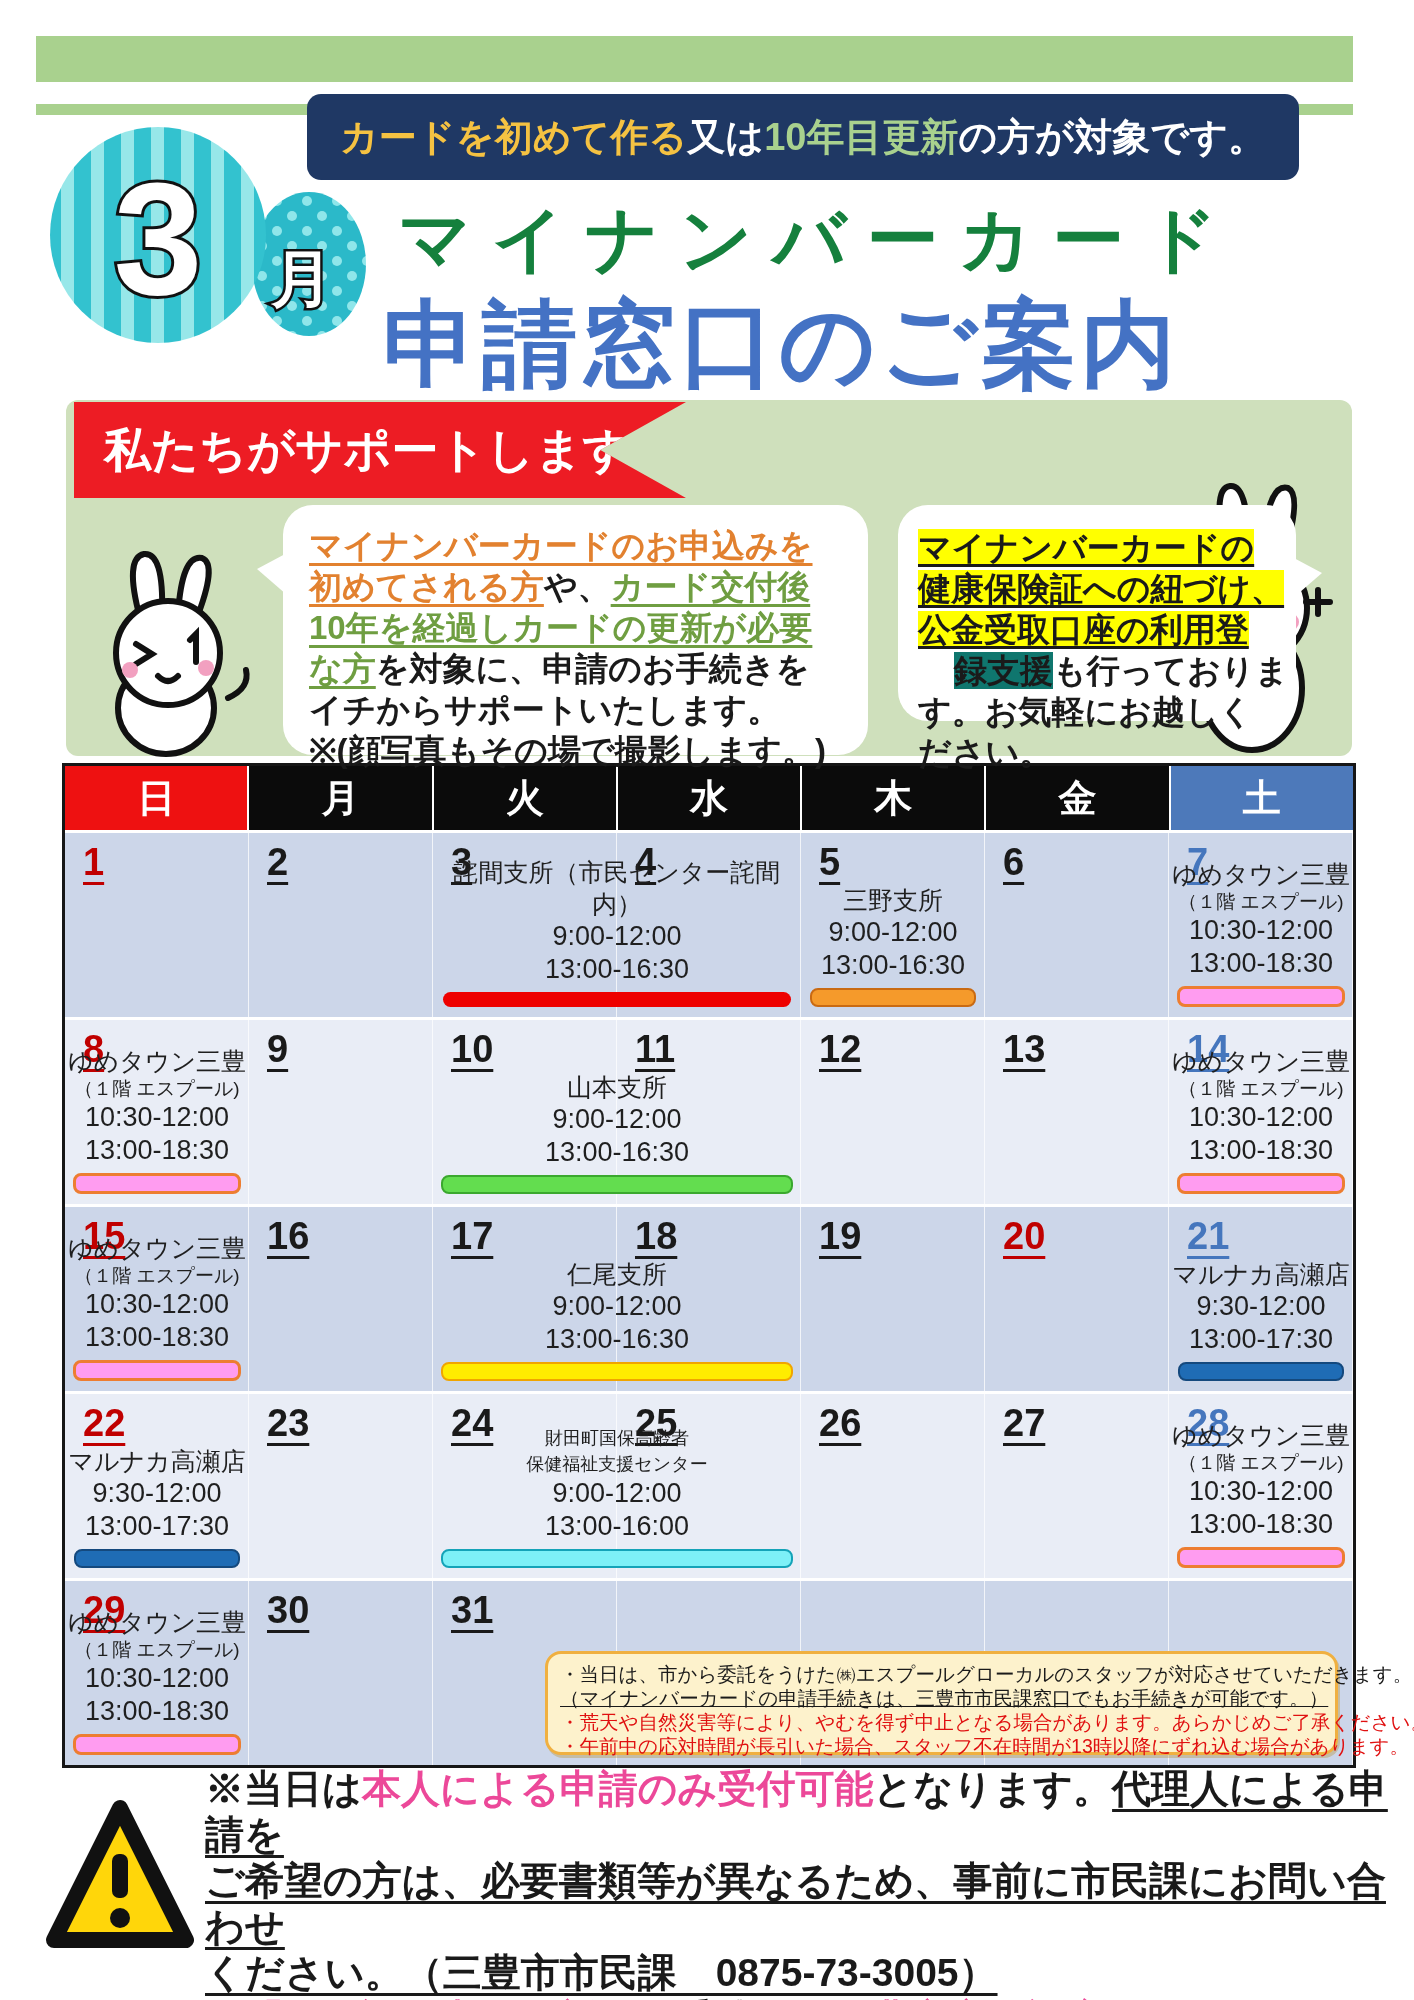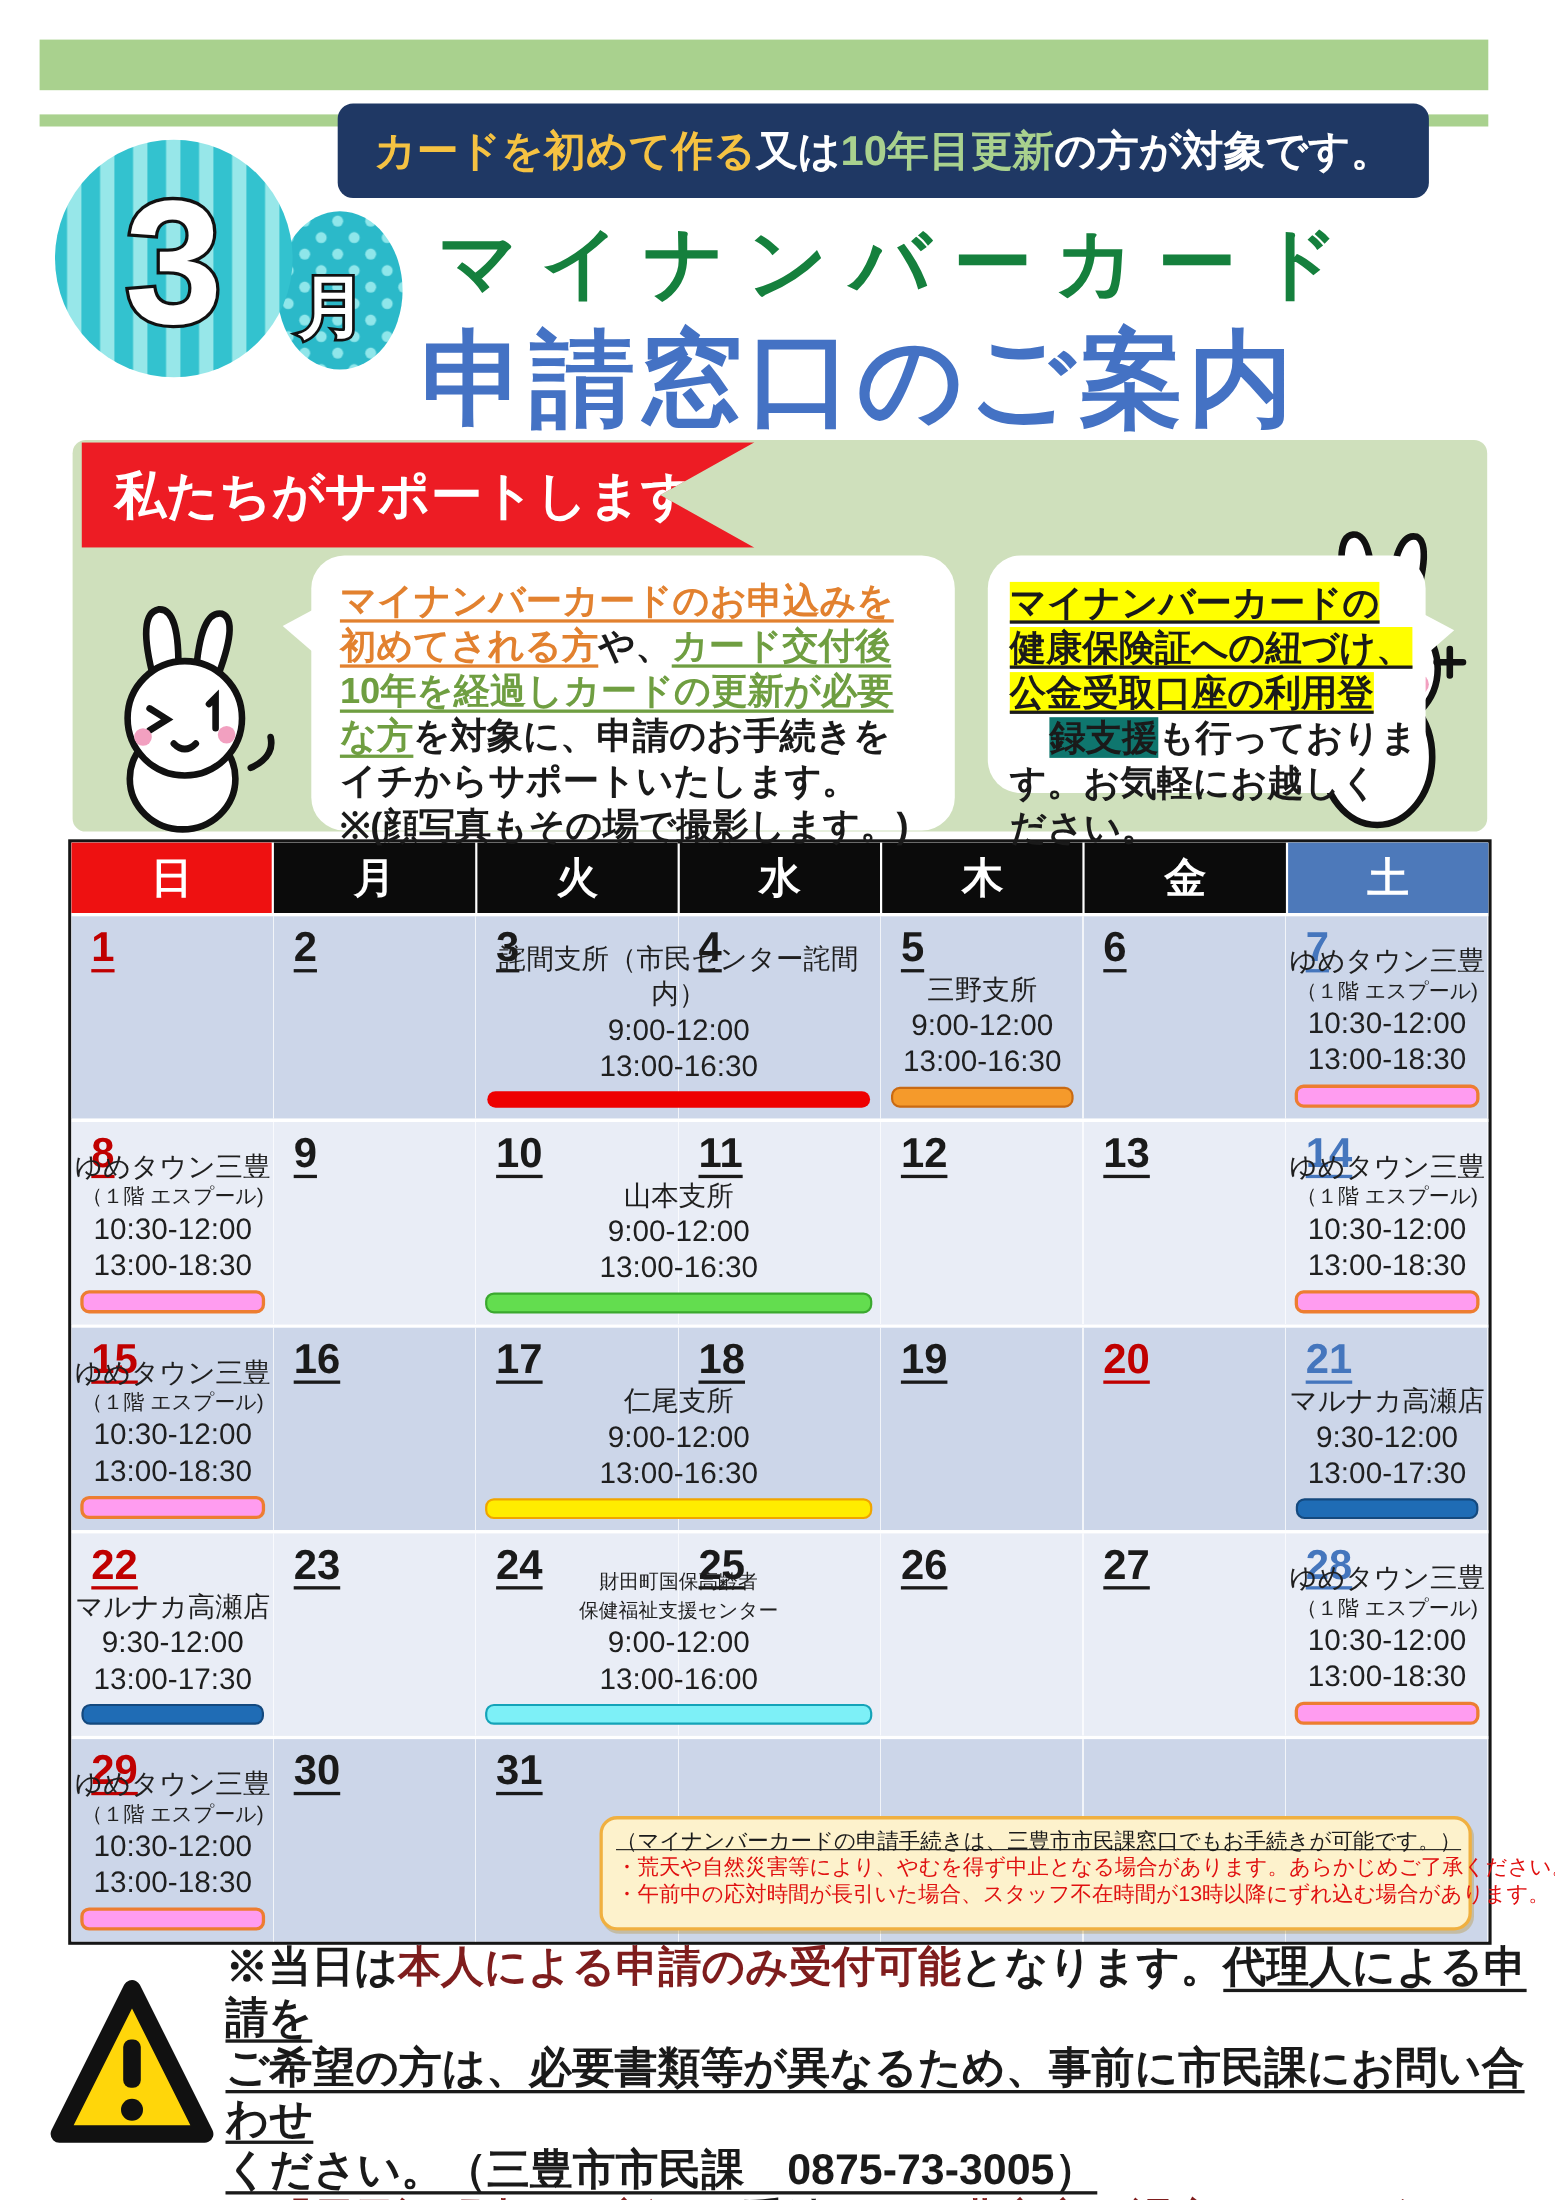--- a/index.html
+++ b/index.html
@@ -78,21 +78,21 @@
 
   .note-box{position:absolute;left:480px;top:70px;width:793px;height:104px;background:#fdf2cc;
             border:3px solid #f0b040;border-radius:16px;box-shadow:2px 3px 0 rgba(180,140,40,.35);
             padding:8px 12px;box-sizing:border-box;font-size:19.5px;line-height:24px;text-align:left;
             white-space:nowrap;}
   .note-red{color:#e01010;}
   .note-u{text-decoration:underline;}
 
   
   .warn-text{left:205px;top:1766px;width:1210px;font-size:39px;line-height:46px;font-weight:bold;}
-  .red{color:#7f1d1d;}
+  .red{color:#ec4899;}
   .u{text-decoration:underline;text-underline-offset:7px;}
 </style>
 </head>
 <body>
 
 <div class="page">
 
   <div class="abs green-bar"></div>
   <div class="abs green-line"></div>
 
@@ -328,20 +328,21 @@
 
       <div class="ev" style="--c:1;--s:1">
         <div class="ev-name">ゆめタウン三豊</div>
         <div class="ev-floor">（１階 エスプール)</div>
         <div class="ev-time">10:30-12:00</div>
         <div class="ev-time">13:00-18:30</div>
         <div class="bar bar-w1 bar-pink"></div>
       </div>
 
       <div class="note-box">
+        <div>・当日は、市から委託をうけた㈱エスプールグローカルのスタッフが対応させていただきます。</div>
         <div class="note-u">（マイナンバーカードの申請手続きは、三豊市市民課窓口でもお手続きが可能です。）</div>
         <div class="note-red">・荒天や自然災害等により、やむを得ず中止となる場合があります。あらかじめご了承ください。</div>
         <div class="note-red">・午前中の応対時間が長引いた場合、スタッフ不在時間が13時以降にずれ込む場合があります。</div>
       </div>
     </div>
   </div>
 
   <svg class="abs" style="left:44px;top:1792px;" width="152" height="168" viewBox="0 0 152 168">
     <path d="M76,16 L142,148 L10,148 Z" fill="#ffd60a" stroke="#111" stroke-width="16" stroke-linejoin="round"></path>
     <rect x="68" y="62" width="16" height="44" rx="7" fill="#111"></rect>

